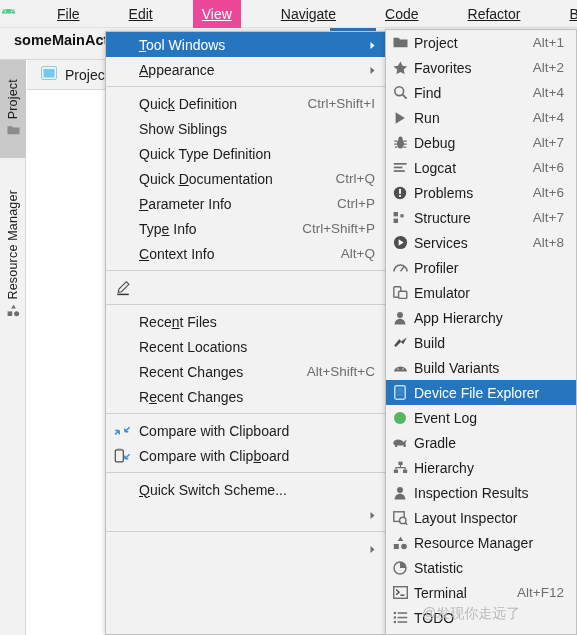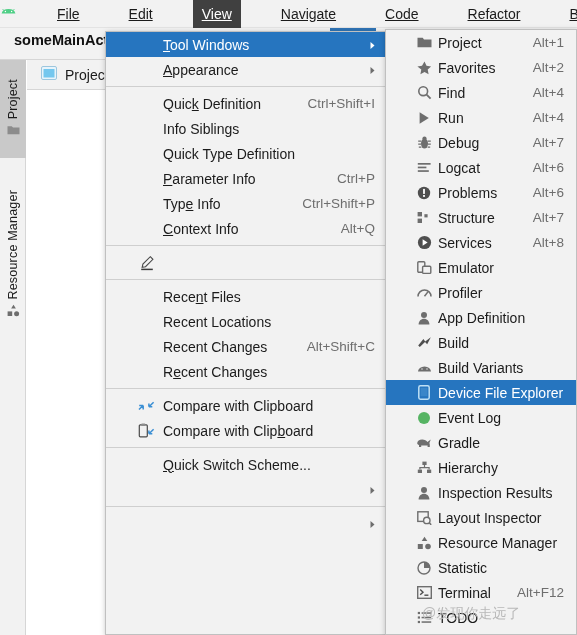--- a/index.html
+++ b/index.html
@@ -15,21 +15,21 @@
   .menubar{
     position:absolute;left:0;top:0;width:577px;height:28px;
     background:#f2f2f2;border-bottom:1px solid #e3e3e3;
     display:flex;align-items:center;box-sizing:border-box;gap:31px;
   }
   .android-logo{width:26px;height:28px;display:flex;align-items:center;justify-content:center;}
   .menubar-item{
     height:28px;line-height:28px;padding:0 9px;font-size:14px;color:#1b1b1b;
     white-space:nowrap;cursor:default;
   }
-  .menubar-item.active{background:#404040;color:#ffffff;}
+  .menubar-item.active{background:#ec4899;color:#ffffff;}
   .mn u{text-decoration:underline;}
 
   
   .editor-tabstrip{
     position:absolute;left:0;top:28px;width:577px;height:32px;
     background:#f2f2f2;border-bottom:1px solid #d6d6d6;box-sizing:border-box;
   }
   .tab-title{
     position:absolute;left:14px;top:32px;font-weight:bold;font-size:14.5px;color:#111;
     white-space:nowrap;
@@ -75,21 +75,21 @@
   
   .popup{
     position:absolute;background:#f2f2f2;border:1px solid #c0c0c0;
     box-shadow:1px 2px 6px rgba(0,0,0,0.28);box-sizing:border-box;
   }
   #menu-view{left:105px;top:31px;width:281px;height:604px;}
   #menu-toolwindows{left:385px;top:29px;width:192px;height:606px;}
 
   .mi{
     position:relative;display:flex;align-items:center;height:25px;
-    font-size:14px;color:#1b1b1b;white-space:nowrap;cursor:default;box-sizing:border-box;padding-left:24px;
+    font-size:14px;color:#1b1b1b;white-space:nowrap;cursor:default;box-sizing:border-box;
   }
   .mi.sel{background:#2675bf;color:#ffffff;}
   .mi .ico{width:26px;min-width:26px;display:flex;align-items:center;justify-content:center;}
   .mi .lbl{flex:1;overflow:hidden;}
   .mi .acc{color:#6e6e6e;font-size:13.5px;padding-left:14px;padding-right:10px;}
   .mi .arrow{position:absolute;right:8px;top:50%;transform:translateY(-50%);}
   .sep{height:1px;background:#cfcfcf;margin:4px 0;}
 
   
   #menu-view .mi .ico{width:33px;min-width:33px;}
@@ -252,25 +252,30 @@
 
     <div class="sep"></div>
 
     <div class="mi">
       <span class="ico"></span>
       <span class="lbl">Quic<span style="text-decoration:underline">k</span> Definition</span>
       <span class="acc">Ctrl+Shift+I</span>
     </div>
     <div class="mi">
       <span class="ico"></span>
-      <span class="lbl">Info Siblings</span>
+      <span class="lbl">Show Siblings</span>
     </div>
     <div class="mi">
       <span class="ico"></span>
       <span class="lbl">Quick Type Definition</span>
+    </div>
+    <div class="mi">
+      <span class="ico"></span>
+      <span class="lbl">Quick <span style="text-decoration:underline">D</span>ocumentation</span>
+      <span class="acc">Ctrl+Q</span>
     </div>
     <div class="mi">
       <span class="ico"></span>
       <span class="lbl"><span style="text-decoration:underline">P</span>arameter Info</span>
       <span class="acc">Ctrl+P</span>
     </div>
     <div class="mi">
       <span class="ico"></span>
       <span class="lbl">Typ<span style="text-decoration:underline">e</span> Info</span>
       <span class="acc">Ctrl+Shift+P</span>
@@ -468,45 +473,45 @@
             <path d="M5.6 4.3l5 3.2-5 3.2z" fill="#ffffff"></path>
           </svg>
       </span>
       <span class="lbl">Services</span>
       <span class="acc">Alt+8</span>
     </div>
 
     <div class="mi">
       <span class="ico">
         <svg width="15" height="14" viewBox="0 0 15 14">
+            <path d="M1 10.5a6.5 6.5 0 0 1 13 0" fill="none" stroke="#6e6e6e" stroke-width="1.5"></path>
+            <path d="M7.5 10.3l3.4-4.4" stroke="#6e6e6e" stroke-width="1.5"></path>
+          </svg>
+      </span>
+      <span class="lbl">Profiler</span>
+    </div>
+
+    <div class="mi">
+      <span class="ico">
+        <svg width="15" height="14" viewBox="0 0 15 14">
             <rect x="0.8" y="0.8" width="7" height="10.5" rx="1" fill="none" stroke="#6e6e6e" stroke-width="1.4"></rect>
             <rect x="5.6" y="5.2" width="8.2" height="7.2" rx="1" fill="#f2f2f2" stroke="#6e6e6e" stroke-width="1.4"></rect>
           </svg>
       </span>
       <span class="lbl">Emulator</span>
-    </div>
-
-    <div class="mi">
-      <span class="ico">
-        <svg width="15" height="14" viewBox="0 0 15 14">
-            <path d="M1 10.5a6.5 6.5 0 0 1 13 0" fill="none" stroke="#6e6e6e" stroke-width="1.5"></path>
-            <path d="M7.5 10.3l3.4-4.4" stroke="#6e6e6e" stroke-width="1.5"></path>
-          </svg>
-      </span>
-      <span class="lbl">Profiler</span>
     </div>
 
     <div class="mi">
       <span class="ico">
         <svg width="14" height="14" viewBox="0 0 14 14">
             <circle cx="7" cy="4" r="3" fill="#6e6e6e"></circle>
             <path d="M1.6 13.4c0-3.2 2.4-5.6 5.4-5.6s5.4 2.4 5.4 5.6z" fill="#6e6e6e"></path>
           </svg>
       </span>
-      <span class="lbl">App Definition</span>
+      <span class="lbl">App Hierarchy</span>
     </div>
 
     <div class="mi">
       <span class="ico">
         <svg width="15" height="14" viewBox="0 0 15 14">
             <path d="M13.8 1.2L8.2 5.4 6.4 3.1 1.2 9.4l1.6 1.6 5.2-5 2.2 2.2z" fill="#4f4f4f"></path>
           </svg>
       </span>
       <span class="lbl">Build</span>
     </div>

